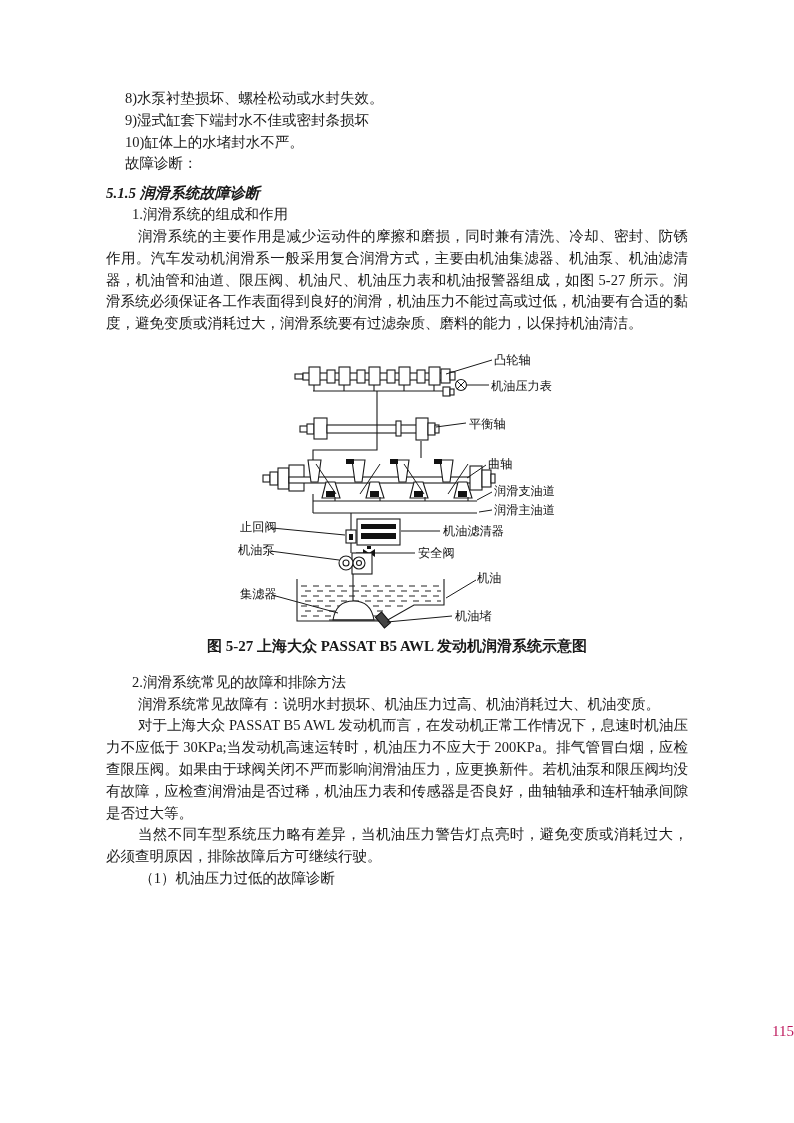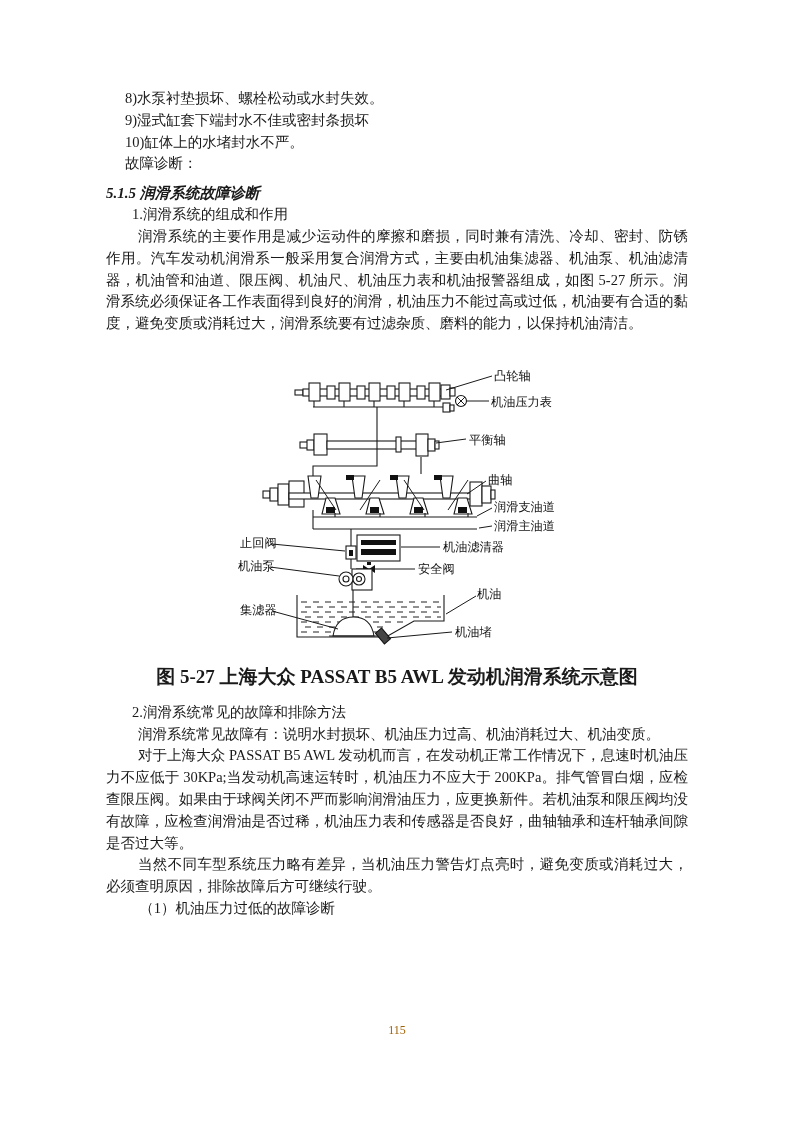--- a/index.html
+++ b/index.html
@@ -10,27 +10,27 @@
   }
   .doc{
     position:absolute;left:106px;top:88px;width:582px;
     font-size:14.5px;line-height:21.8px;text-align:justify;
   }
   .item{padding-left:19px;}
   .heading{margin-top:7px;font-weight:bold;font-size:15px;line-height:22px;text-align:left;font-style:italic;}
   .sub{text-indent:1.8em;}
   .sub3{text-indent:2.3em;}
   .para{text-indent:2.2em;}
-  .figure{position:relative;height:287px;margin-top:28px;}
+  .figure{position:relative;height:287px;margin-top:12px;}
   .figure svg{position:absolute;left:126px;top:0;}
-  .caption{text-align:center;font-weight:bold;font-size:19px;margin-top:16px;text-indent:0;}
+  .caption{text-align:center;font-weight:bold;font-size:15px;margin-top:2px;text-indent:0;}
   .after-fig{margin-top:14px;}
   .pageno{
-    position:absolute;left:0;right:0;top:1023px;text-align:center;
-    font-size:12px;color:#a16207;
+    position:absolute;left:0;right:0;top:1023px;text-align:right;
+    font-size:15px;color:#be185d;
   }
   svg .ln{stroke:#1a1a1a;stroke-width:1.1;fill:none;}
   svg .thin{stroke:#1a1a1a;stroke-width:1;fill:none;}
   svg .part{fill:#ffffff;stroke:#1a1a1a;stroke-width:1.1;}
   svg .dark{fill:#111111;stroke:none;}
   svg .dash{stroke:#222222;stroke-width:1.1;fill:none;stroke-dasharray:6 6;}
   svg text{font-family:"Liberation Serif","DejaVu Serif",serif;font-size:12.2px;fill:#111111;}
 </style>
 </head>
 <body>

